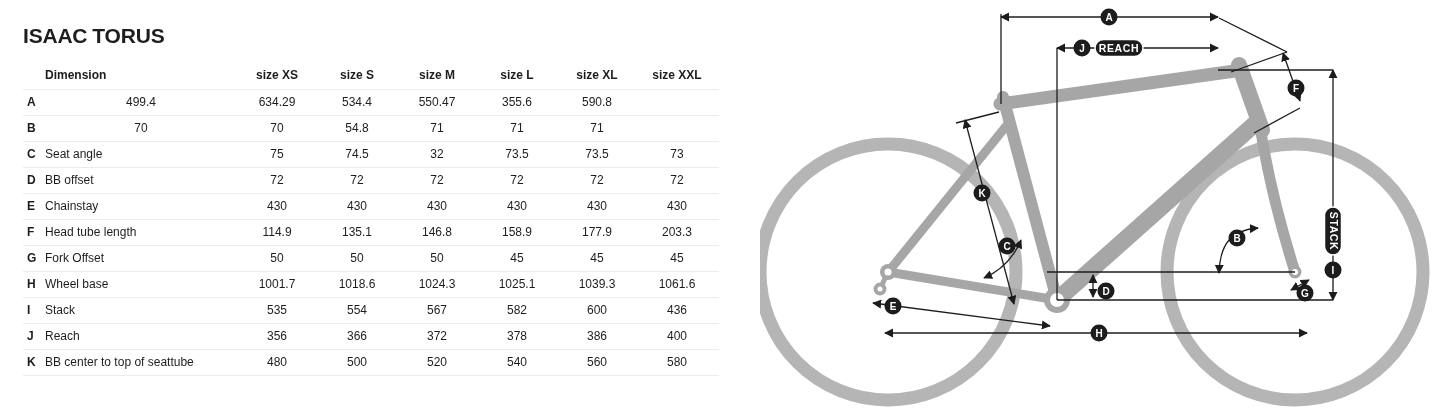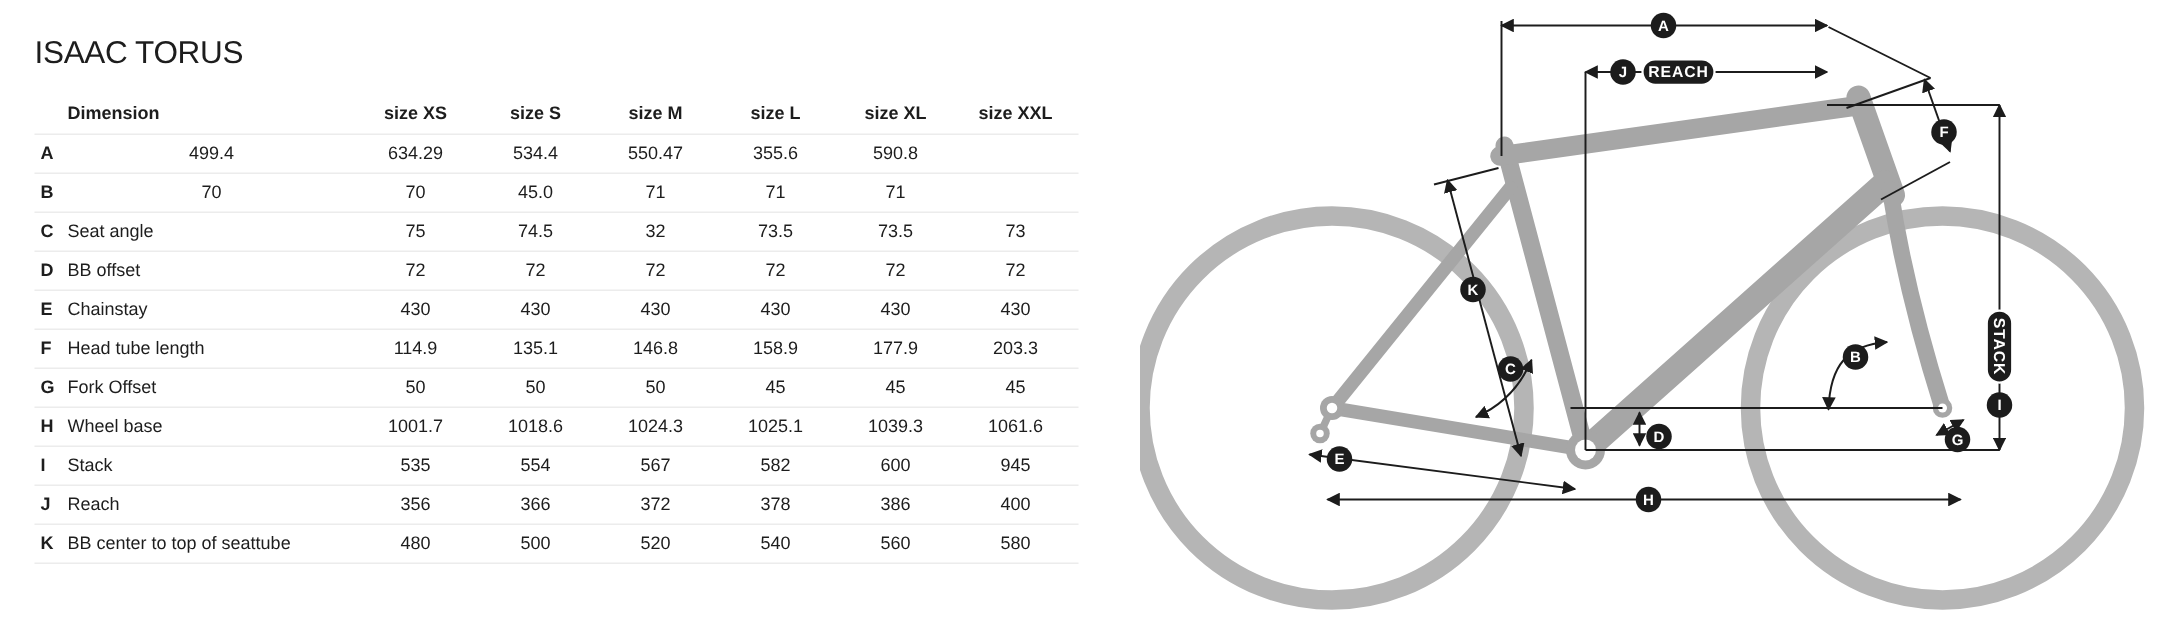--- a/index.html
+++ b/index.html
@@ -11,22 +11,22 @@
   *{box-sizing:border-box}
   html,body{margin:0;padding:0}
   body{
     width:1445px;height:413px;overflow:hidden;background:#fff;
     font-family:"Liberation Sans",sans-serif;color:#1d1d1d;
   }
   .page{position:relative;width:1445px;height:413px}
 
   
   .title{position:absolute;left:23px;top:24px;font-size:21px;letter-spacing:-.2px;white-space:nowrap}
-  .title .brand{font-weight:400}
-  .title .model{font-weight:400;margin-left:5px}
+  .title .brand{font-weight:700}
+  .title .model{font-weight:700;margin-left:5px}
 
   
   .geo-table{position:absolute;left:23px;top:62px;width:696px;font-size:12px}
   .trow{
     display:grid;
     grid-template-columns:22px 192px repeat(6,80px);
     height:26px;line-height:25px;
     border-bottom:1px solid var(--divider);
     align-items:center;
   }
@@ -82,21 +82,21 @@
           <div class="cell val">634.29</div>
           <div class="cell val">534.4</div>
           <div class="cell val">550.47</div>
           <div class="cell val">355.6</div>
           <div class="cell val">590.8</div>
         </div>
         <div class="trow">
           <div class="cell letter">B</div>
           <div class="cell val">70</div>
           <div class="cell val">70</div>
-          <div class="cell val">45.0</div>
+          <div class="cell val">54.8</div>
           <div class="cell val">71</div>
           <div class="cell val">71</div>
           <div class="cell val">71</div>
         </div>
         <div class="trow">
           <div class="cell letter">C</div>
           <div class="cell lab">Seat angle</div>
           <div class="cell val">75</div>
           <div class="cell val">74.5</div>
           <div class="cell val">32</div>
@@ -155,21 +155,21 @@
           <div class="cell val">1061.6</div>
         </div>
         <div class="trow">
           <div class="cell letter">I</div>
           <div class="cell lab">Stack</div>
           <div class="cell val">535</div>
           <div class="cell val">554</div>
           <div class="cell val">567</div>
           <div class="cell val">582</div>
           <div class="cell val">600</div>
-          <div class="cell val">945</div>
+          <div class="cell val">436</div>
         </div>
         <div class="trow">
           <div class="cell letter">J</div>
           <div class="cell lab">Reach</div>
           <div class="cell val">356</div>
           <div class="cell val">366</div>
           <div class="cell val">372</div>
           <div class="cell val">378</div>
           <div class="cell val">386</div>
           <div class="cell val">400</div>

